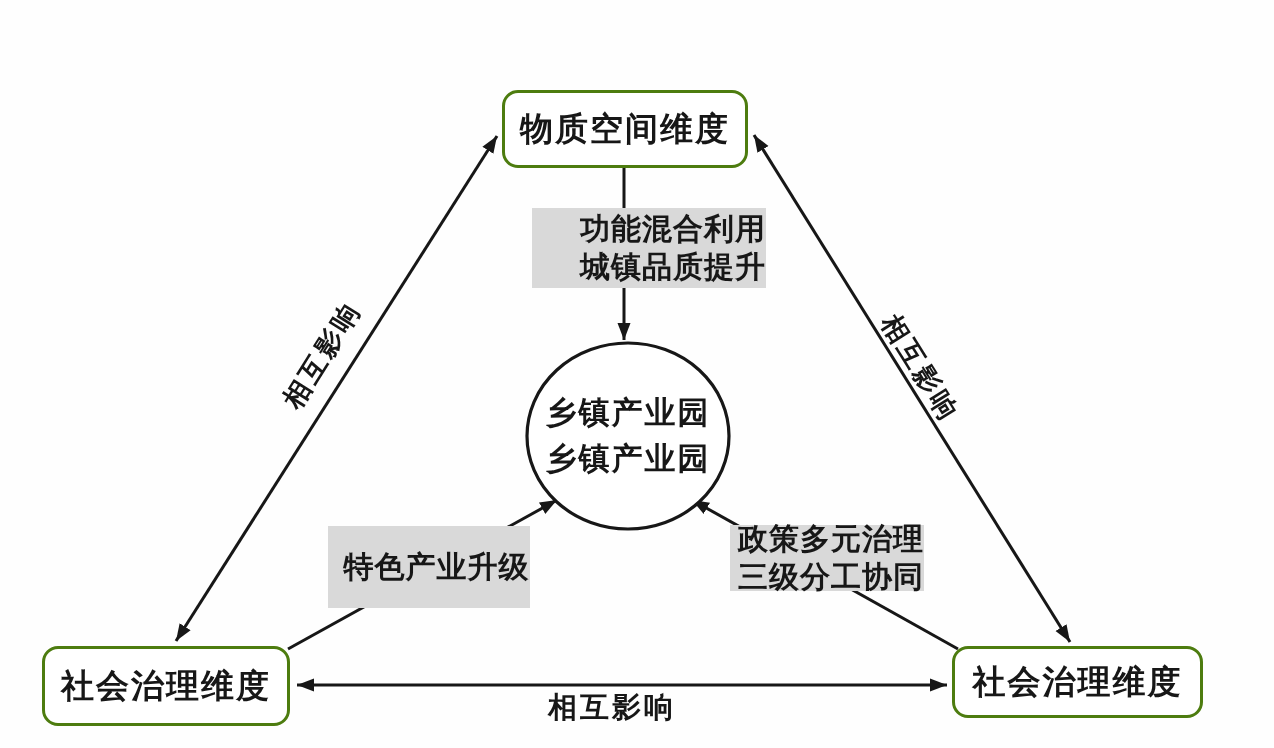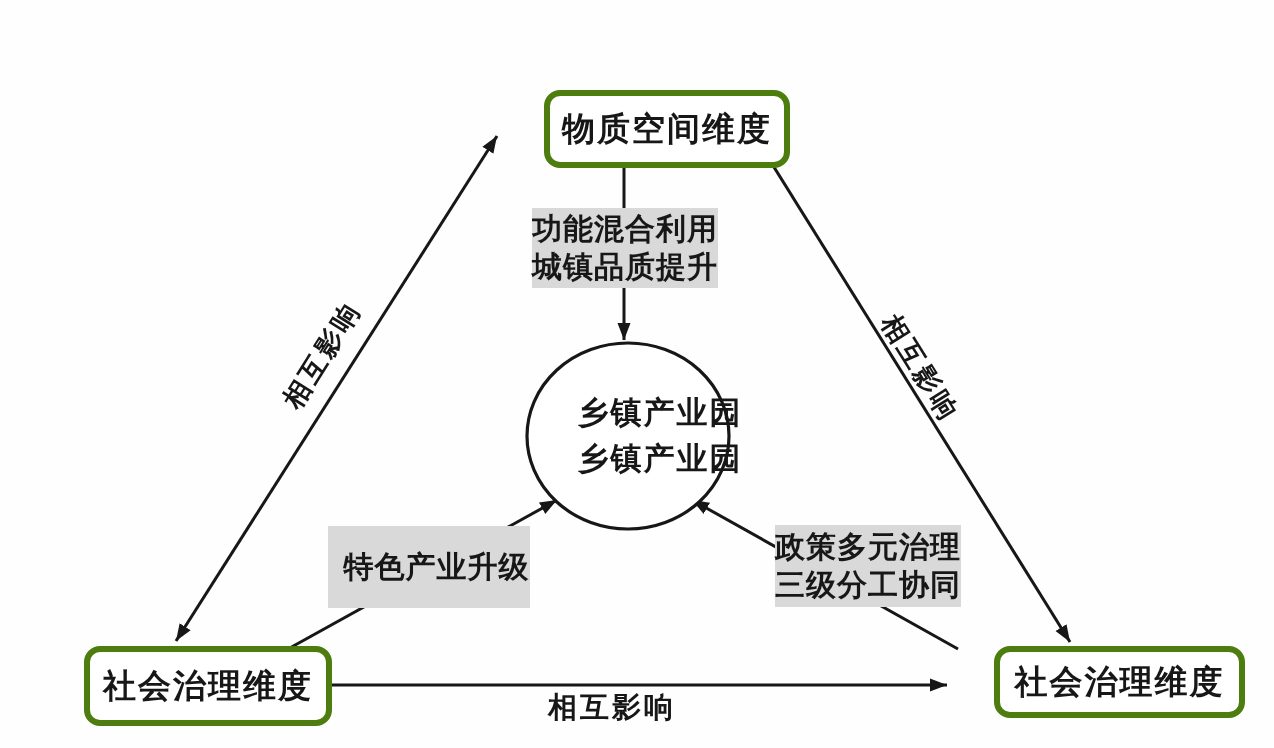--- a/index.html
+++ b/index.html
@@ -13,64 +13,62 @@
     color: #171717;
   }
   #wires { position: absolute; left: 0; top: 0; width: 1274px; height: 748px; }
   #wires line { stroke: #171717; stroke-width: 3; }
   #wires ellipse { fill: #ffffff; stroke: #171717; stroke-width: 3.2; }
 
   .node {
     position: absolute;
     box-sizing: border-box;
     background: #ffffff;
-    border: 6px solid #4d7c0f;
+    border: 3px solid #4d7c0f;
     border-radius: 16px;
     display: flex;
     align-items: center;
     justify-content: center;
     font-size: 33px;
     font-weight: 700;
     letter-spacing: 2px;
     white-space: nowrap;
-    margin-left: 42px;
   }
   .node-top    { left: 502px; top:  90px; width: 246px; height: 78px; }
   .node-left   { left:  42px; top: 646px; width: 248px; height: 80px; }
   .node-right  { left: 952px; top: 646px; width: 251px; height: 72px; }
 
   .glabel {
     position: absolute;
     background: #d9d9d9;
     display: flex;
     flex-direction: column;
     align-items: center;
     justify-content: center;
     font-size: 30px;
     font-weight: 700;
     line-height: 38px;
     letter-spacing: 1px;
     white-space: nowrap;
     text-align: center;
   }
-  .glabel-top   { left: 532px; top: 208px; width: 186px; height: 80px; }
+  .glabel-top   { left: 532px; top: 208px; width: 186px; height: 80px; padding-left: 48px; }
   .glabel-left  { left: 328px; top: 526px; width: 187px; height: 82px; padding-left: 15px; }
-  .glabel-right { left: 775px; top: 525px; width: 186px; height: 82px; }
+  .glabel-right { left: 730px; top: 525px; width: 186px; height: 66px; padding-left: 8px; }
 
   .circle-text {
     position: absolute;
     left: 628px; top: 436px;
     transform: translate(-50%, -50%);
     text-align: center;
     font-size: 31px;
     font-weight: 700;
     line-height: 46px;
     letter-spacing: 2px;
     white-space: nowrap;
-    margin-left: 32px;
   }
 
   .edge-label {
     position: absolute;
     font-size: 27px;
     font-weight: 700;
     letter-spacing: 3px;
     white-space: nowrap;
   }
   .edge-label-left  { left: 322px; top: 355px; transform: translate(-50%,-50%) rotate(-58deg); }

